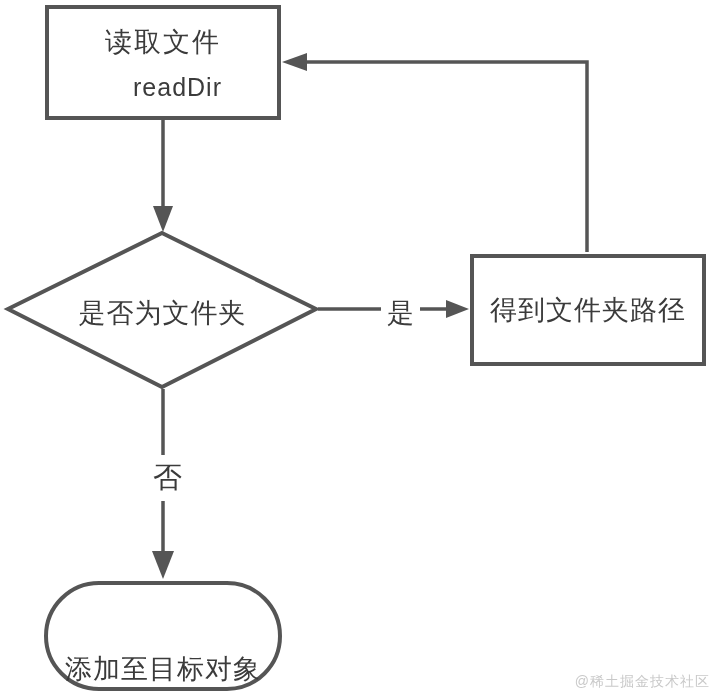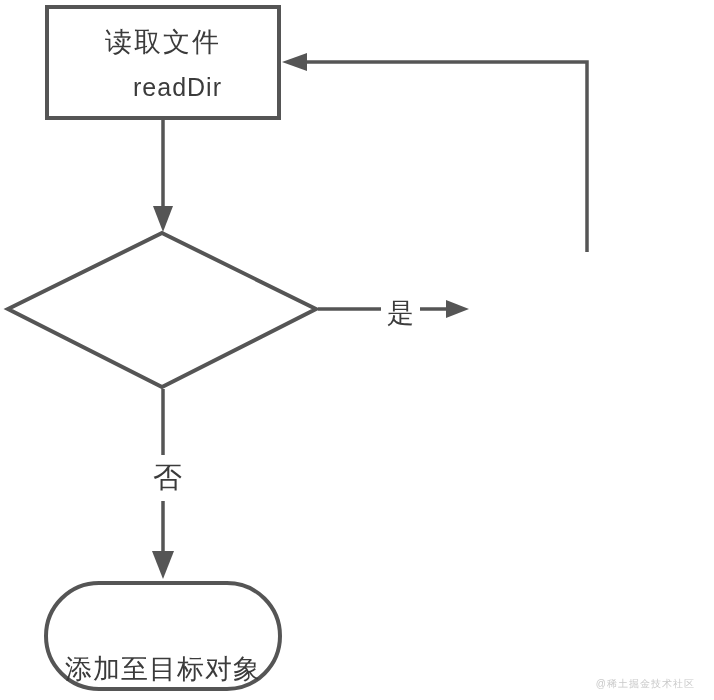--- a/index.html
+++ b/index.html
@@ -42,22 +42,22 @@
     text-align:center;font-size:27px;letter-spacing:1px;color:var(--text);
   }
   .edge-label{
     position:absolute;background:var(--node-bg);
     color:var(--text);text-align:center;
   }
   #label-yes{left:381px;top:295px;font-size:27px;padding:0 6px;}
   #label-no{left:147px;top:455px;font-size:29px;padding:3px 6px;}
 
   .watermark{
-    position:absolute;right:19px;bottom:9px;
-    font-size:10px;letter-spacing:1px;
+    position:absolute;right:4px;bottom:9px;
+    font-size:14px;letter-spacing:1px;
     color:var(--watermark);
   }
 </style>
 </head>
 <body>
 
 <div class="canvas">
 
   <svg class="connectors" viewBox="0 0 714 700" xmlns="http://www.w3.org/2000/svg">
 
@@ -74,21 +74,25 @@
 
     <path class="edge" d="M163 389 L163 556"></path>
     <polygon class="arrowhead" points="163,579 152,551 174,551"></polygon>
   </svg>
 
   <div class="rect-node" id="node-read-file">
     <div class="node-title">读取文件</div>
     <div class="node-subtitle">readDir</div>
   </div>
 
+  <div class="decision-label">是否为文件夹</div>
 
+  <div class="rect-node" id="node-get-path">
+    <span>得到文件夹路径</span>
+  </div>
 
   <div class="rect-node" id="node-add-target">
     <span>添加至目标对象</span>
   </div>
 
   <div class="edge-label" id="label-yes">是</div>
   <div class="edge-label" id="label-no">否</div>
 
   <div class="watermark">@稀土掘金技术社区</div>
 

